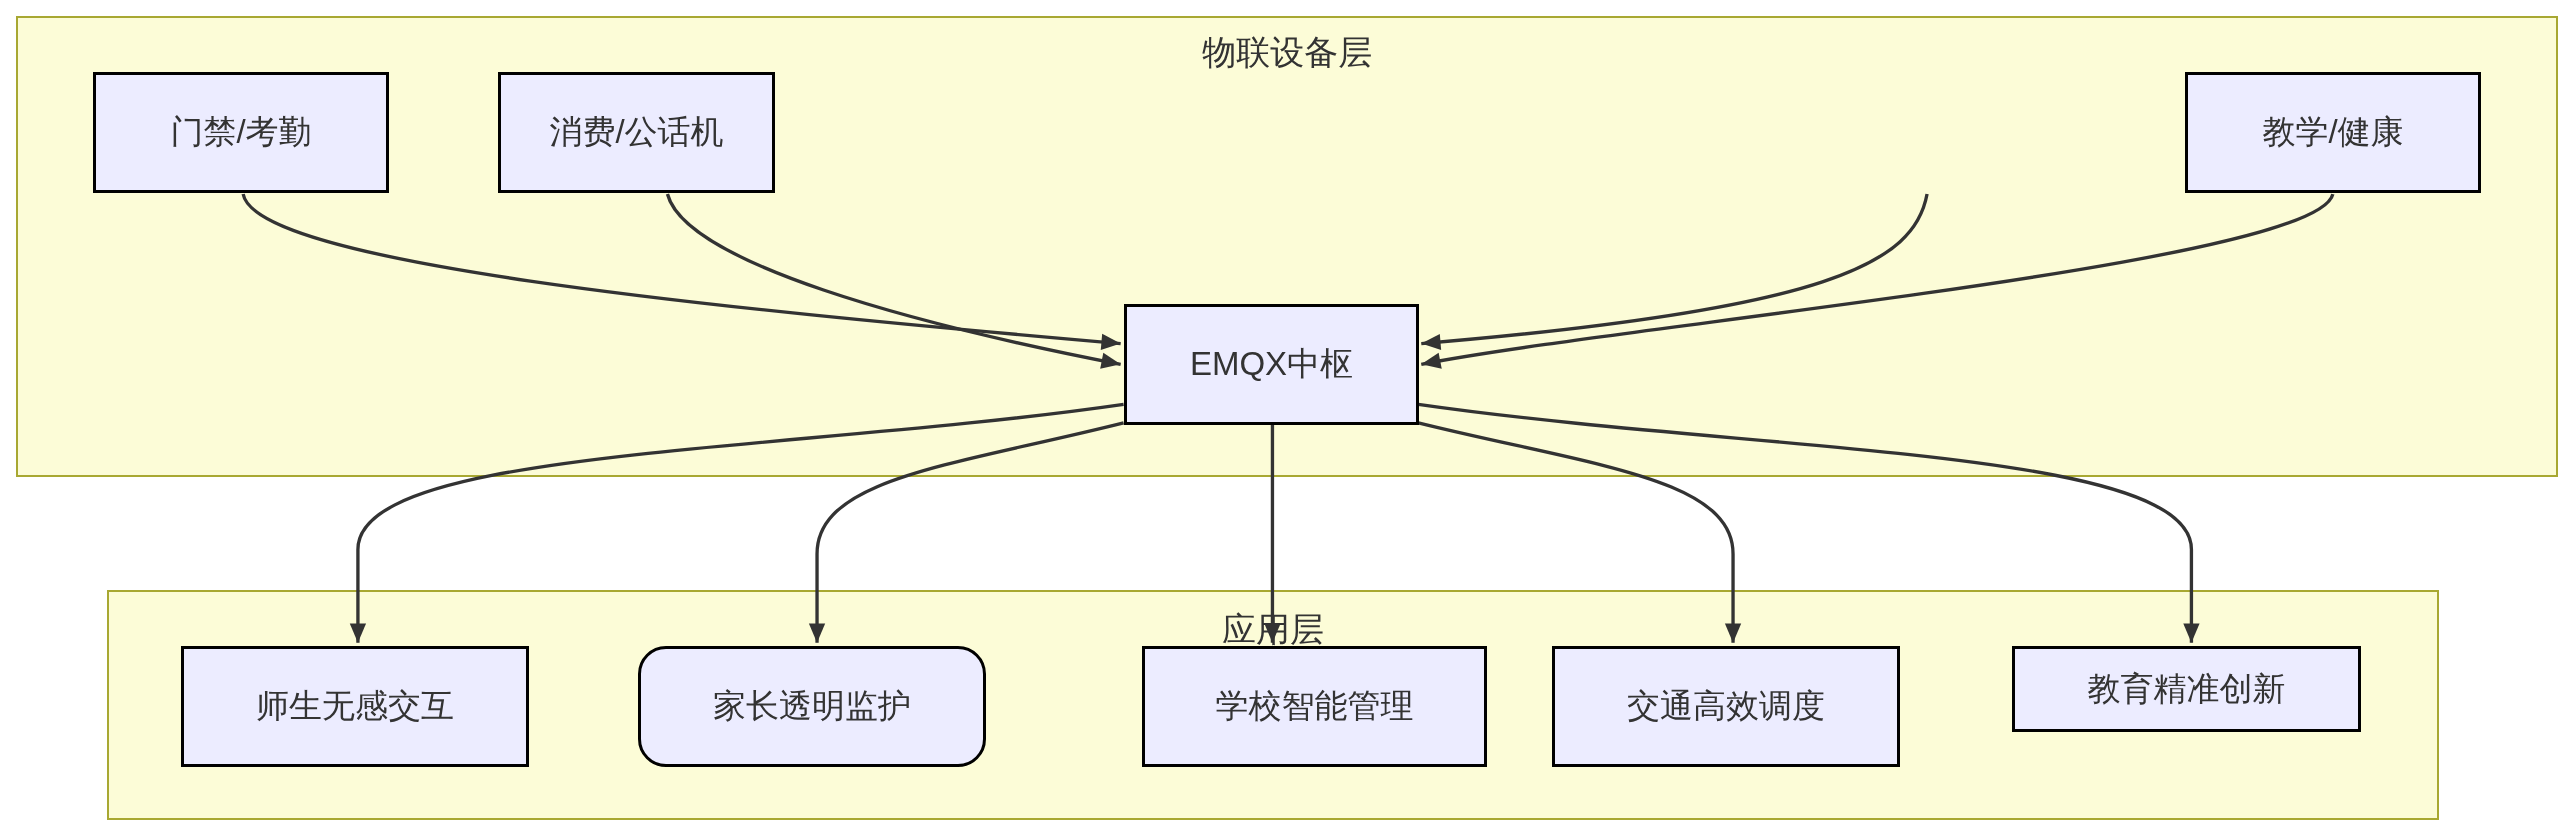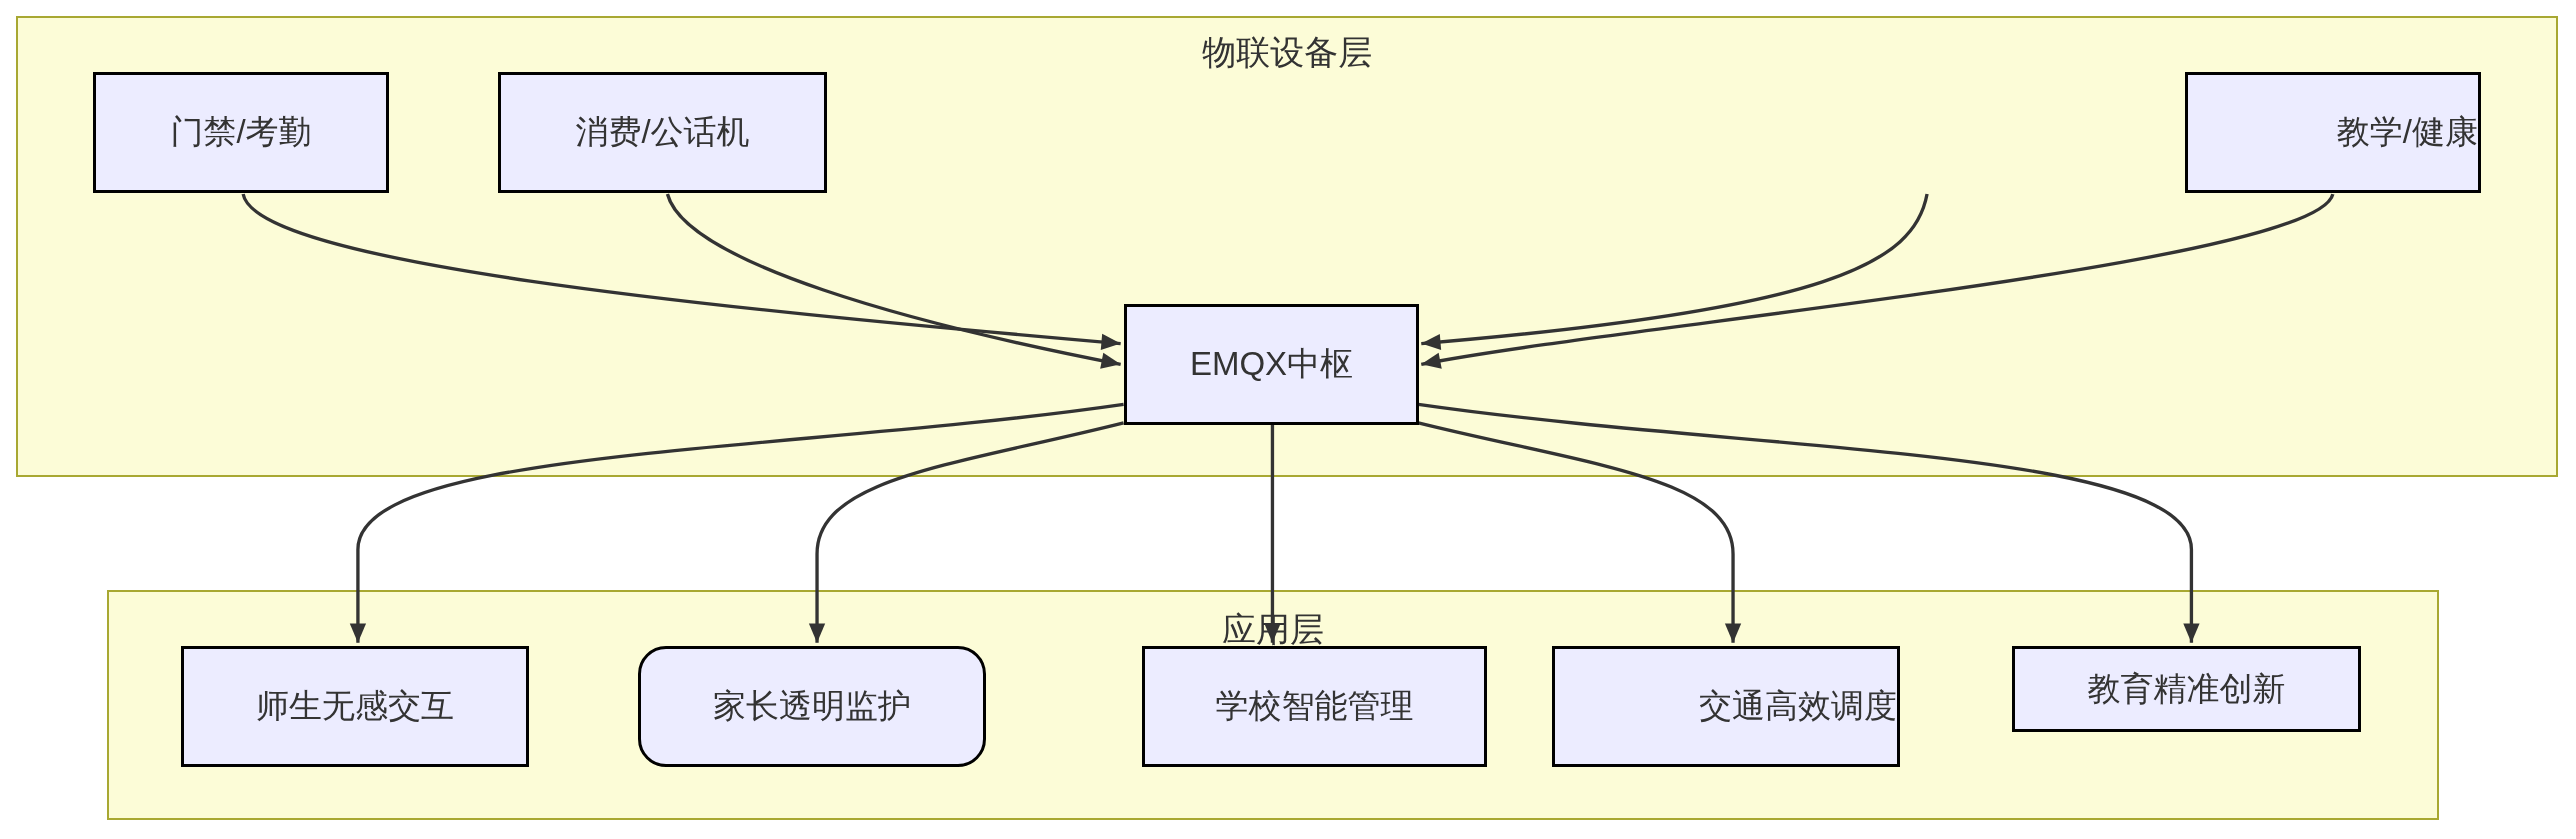--- a/index.html
+++ b/index.html
@@ -44,28 +44,28 @@
     z-index: 10;
     white-space: nowrap;
   }
   
   #cluster-iot { left: 16.3px;  top: 16.3px;  width: 2542px; height: 461px; }
   #cluster-app { left: 107px; top: 590px; width: 2332px; height: 230px; }
   #cluster-iot .cluster-label { top: 12px; }
   #cluster-app .cluster-label { top: 15px; }
   
   #node-door     { left: 93px;  top: 72px;  width: 296px; height: 121px; }
-  #node-consume  { left: 498px;  top: 72px;  width: 329px; height: 121px; }
+  #node-consume  { left: 498px;  top: 72px;  width: 277px; height: 121px; }
   #node-vehicle  { left: 1779px; top: 72px;  width: 296px; height: 121px; }
-  #node-teach    { left: 2185px; top: 72px;  width: 296px; height: 121px; justify-content: flex-end; }
+  #node-teach    { left: 2185px; top: 72px;  width: 296px; height: 121px; }
   #node-emqx     { left: 1124px; top: 304px; width: 295px; height: 121px; }
   #node-interact { left: 181px;  top: 646px; width: 348px; height: 121px; }
   #node-parent   { left: 638px;  top: 646px; width: 348px; height: 121px; border-radius: 28px; }
   #node-school   { left: 1098px; top: 646px; width: 345px; height: 121px; margin-left: 44px; }
-  #node-traffic  { left: 1552px; top: 646px; width: 348px; height: 121px; justify-content: flex-end; }
+  #node-traffic  { left: 1552px; top: 646px; width: 348px; height: 121px; }
   #node-edu      { left: 2012px; top: 646px; width: 349px; height: 86px; align-items: center; }
 </style>
 </head>
 <body>
 
 <div class="canvas">
 
   <div class="cluster" id="cluster-iot">
     <div class="cluster-label">物联设备层</div>
   </div>

